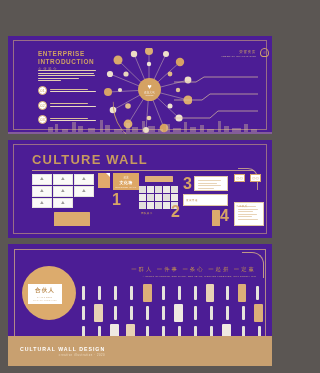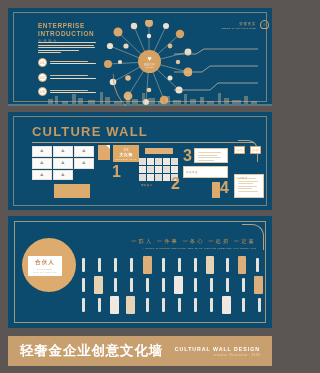--- a/index.html
+++ b/index.html
@@ -6,21 +6,21 @@
   html,body { width:280px; height:373px; }
   body {
     background:#5b5653;
     font-family:"Liberation Sans", sans-serif;
     overflow:hidden;
     position:relative;
   }
   .page { position:absolute; inset:0; background:#5b5653; }
 
   
-  .panel { position:absolute; left:8px; right:8px; background:#0c4a6e; overflow:hidden; }
+  .panel { position:absolute; left:8px; right:8px; background:#4c1d95; overflow:hidden;margin-top:28px; }
   .panel-1 { top:8px;   height:98px; }
   .panel-2 { top:112px; height:98px; }
   .panel-3 { top:216px; height:112px; }
   .panel-inner-border{
     position:absolute; inset:4px 5px;
     border:0.6px solid #d9b07c; opacity:.55; pointer-events:none;
   }
 
   
   .p1-title { position:absolute; left:30px; top:14px; width:66px; }
@@ -458,20 +458,19 @@
       <div class="pill thin" style="left:98px; top:42px; width:2.5px; height:14px;"></div>
       <div class="pill thin" style="left:114px;top:42px; width:2.5px; height:14px;"></div>
       <div class="pill thin" style="left:130px;top:42px; width:2.5px; height:14px;"></div>
       <div class="pill light" style="left:142px;top:40px; width:9px;  height:18px;"></div>
       <div class="pill thin" style="left:162px;top:42px; width:2.5px; height:14px;"></div>
       <div class="pill thin" style="left:178px;top:42px; width:2.5px; height:14px;"></div>
     </div>
   </div>
 
   <div class="footer">
-    <div class="f-cn">轻奢金企业创意文化墙</div>
     <div class="f-right">
       <div class="f-en">CULTURAL WALL DESIGN</div>
       <div class="f-sub">creative illustration  ·  2020</div>
     </div>
   </div>
 
 </div>
 
 </body></html>

